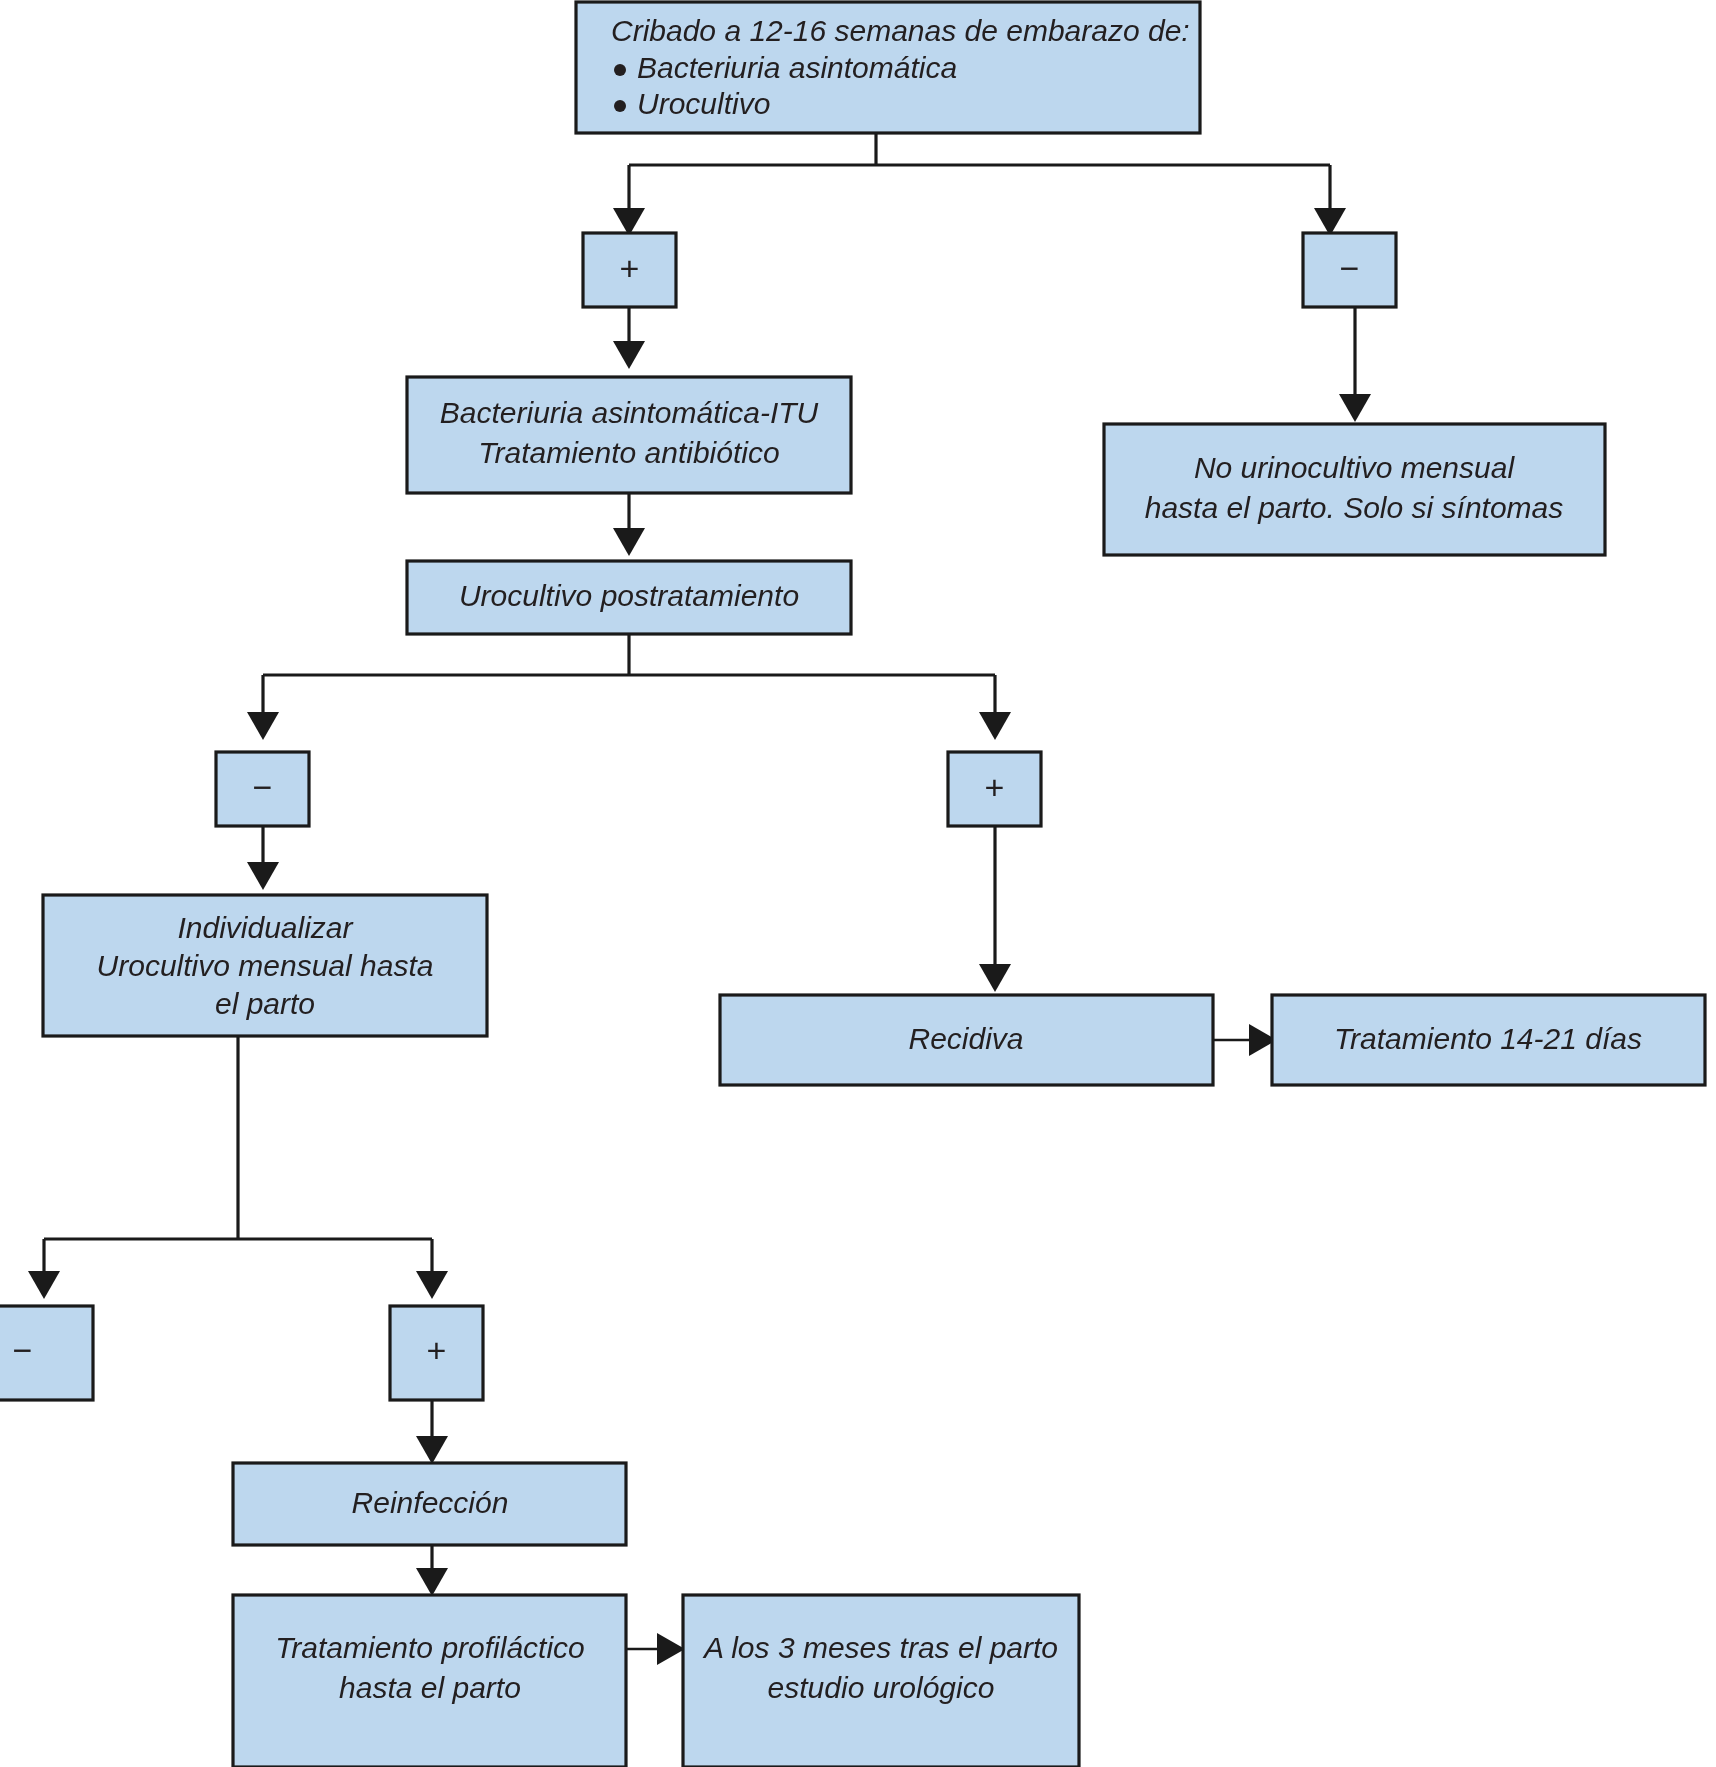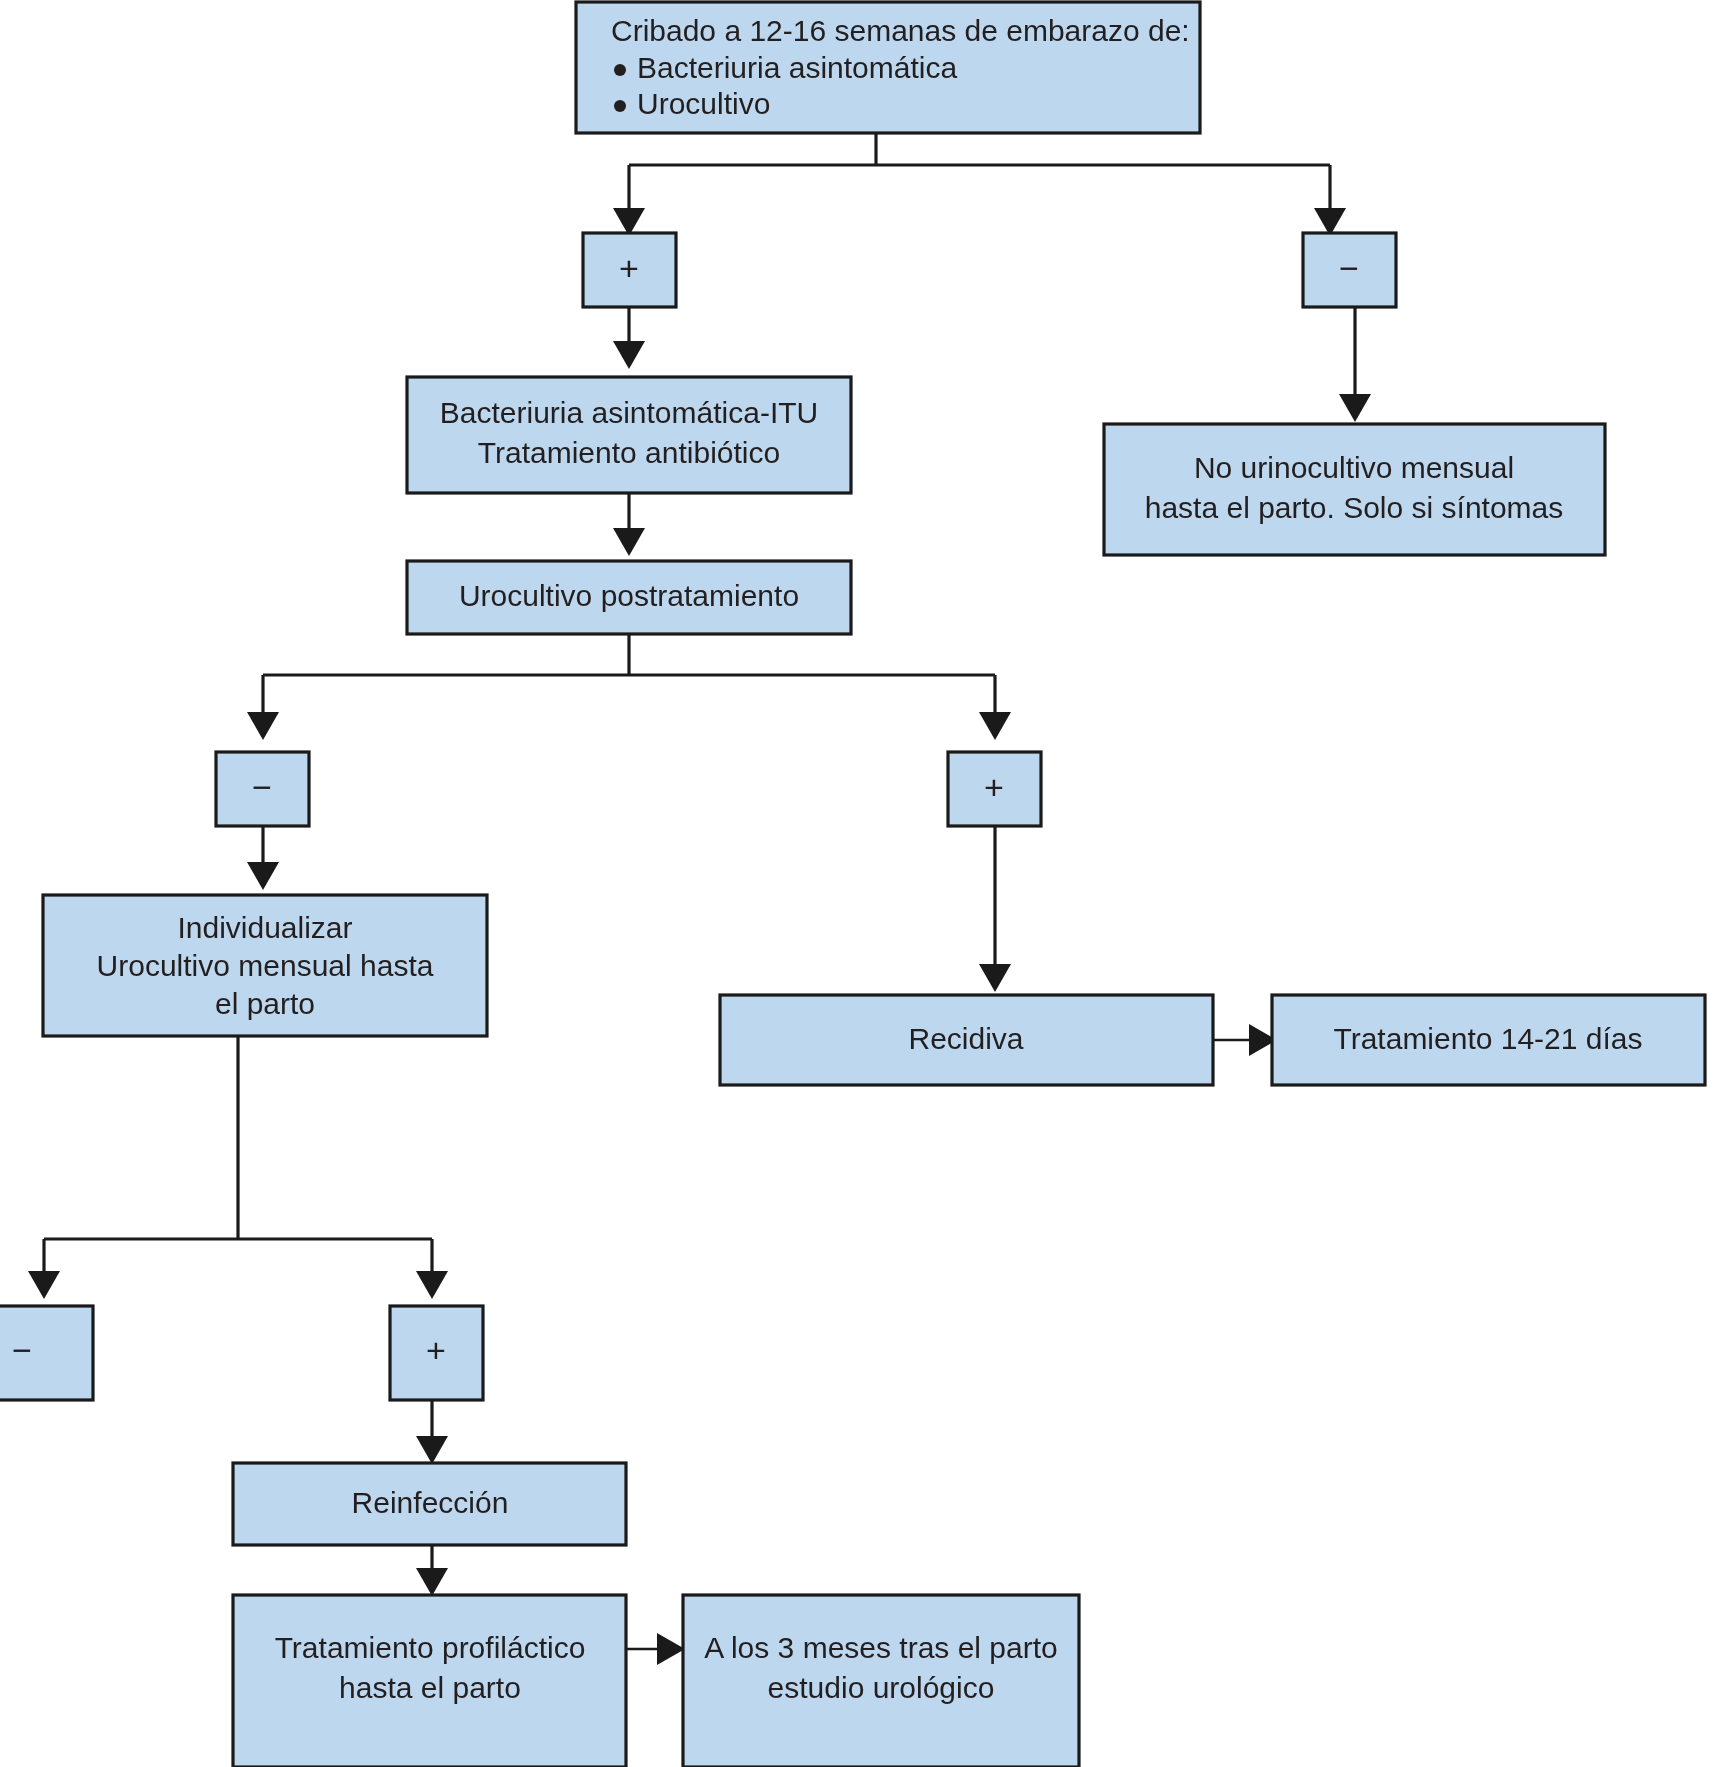--- a/index.html
+++ b/index.html
@@ -10,20 +10,21 @@
   body {
     width: 1716px;
     height: 1767px;
     font-family: "Liberation Sans", sans-serif;
     overflow: hidden;
   }
   #flow-root {
     position: relative;
     width: 1716px;
     height: 1767px;
+    font-style: italic;
   }
   svg.flow {
     display: block;
     width: 1716px;
     height: 1767px;
   }
   .node-rect {
     fill: #bdd7ee;
     stroke: #1a1a1a;
     stroke-width: 3.2;

